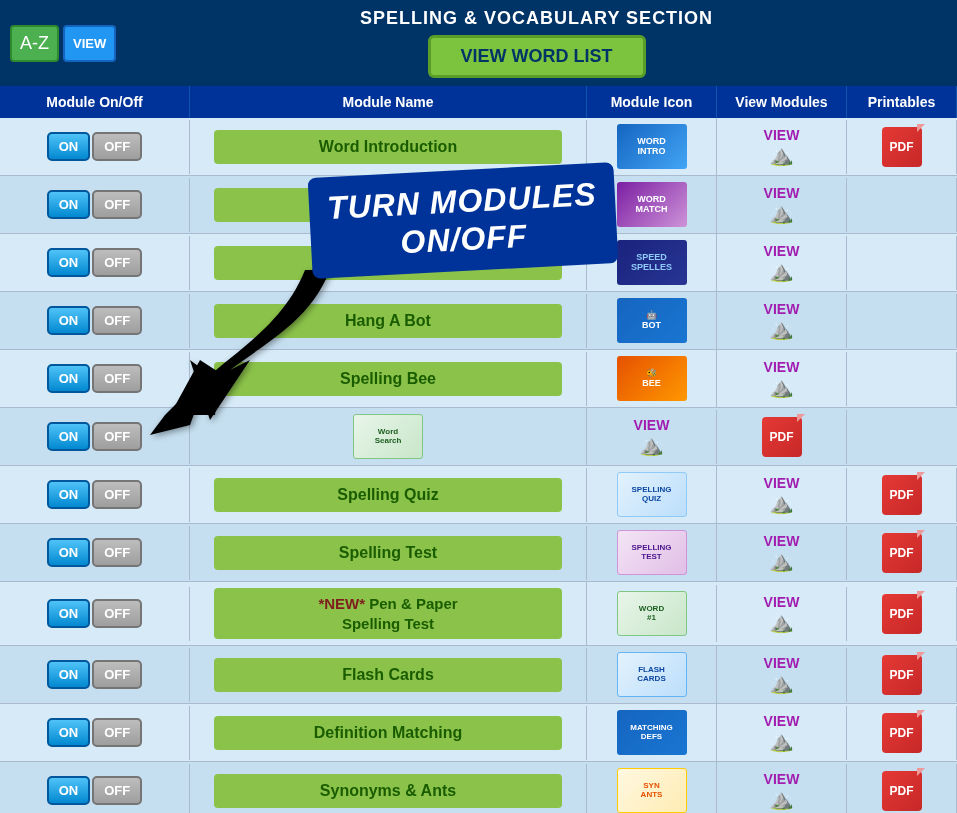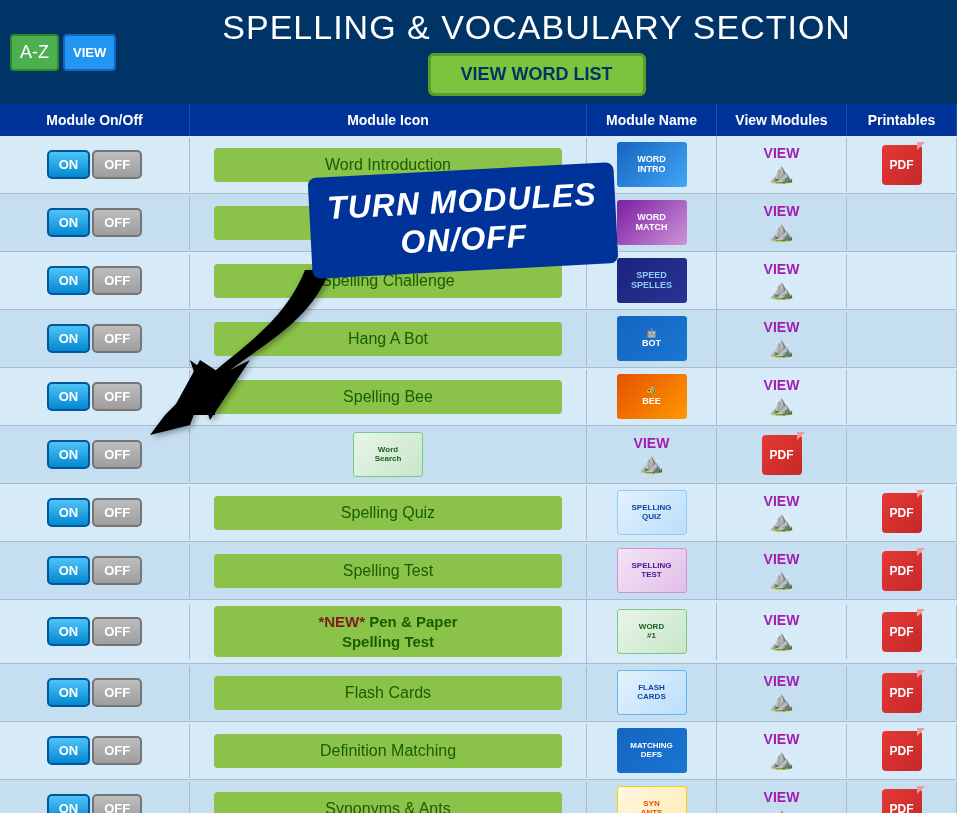--- a/index.html
+++ b/index.html
@@ -4,40 +4,40 @@
   <style>
     * { margin: 0; padding: 0; box-sizing: border-box; }
     body { font-family: Arial, sans-serif; background: #cce0f5; width: 957px; overflow-x: hidden; }
 
     
     .header { background: #003366; display: flex; align-items: center; padding: 8px 10px; gap: 10px; }
     .header-logo { display: flex; gap: 4px; }
     .logo-az { background: #4CAF50; color: white; font-weight: normal; font-size: 18px; padding: 6px 8px; border-radius: 4px; border: 2px solid #2d8a2d; display: flex; align-items: center; }
     .logo-dict { background: #2196F3; color: white; font-weight: bold; font-size: 13px; padding: 6px 8px; border-radius: 4px; border: 2px solid #1565C0; display: flex; align-items: center; }
     .header-center { flex: 1; text-align: center; }
-    .header-title { color: white; font-size: 34px; font-weight: normal; letter-spacing: 1px; margin-bottom: 6px; }
+    .header-title { color: white; font-size: 18px; font-weight: bold; letter-spacing: 1px; margin-bottom: 6px; }
     .view-word-btn { background: #7dc43e; color: #003366; font-size: 18px; font-weight: bold; padding: 8px 30px; border: 3px solid #5a9e2a; border-radius: 6px; cursor: pointer; display: inline-block; }
 
     
     .table-header { display: grid; grid-template-columns: 190px 1fr 130px 130px 110px; background: #003399; color: white; font-weight: bold; font-size: 14px; }
     .th { padding: 8px 5px; text-align: center; border-right: 1px solid #1155aa; }
 
     
     .table-body { }
     .row { display: grid; grid-template-columns: 190px 1fr 130px 130px 110px; border-bottom: 1px solid #aabbd0; align-items: center; background: #d6eaf8; }
     .row:nth-child(even) { background: #c5dff0; }
     .cell { padding: 6px 5px; text-align: center; border-right: 1px solid #aabbd0; display: flex; align-items: center; justify-content: center; min-height: 54px; }
 
     
     .toggle { display: flex; gap: 2px; }
     .btn-on { background: linear-gradient(to bottom, #4fc3f7, #0288d1); color: white; font-weight: bold; font-size: 13px; padding: 5px 10px; border: 2px solid #01579b; border-radius: 5px; cursor: pointer; }
     .btn-off { background: linear-gradient(to bottom, #bdbdbd, #9e9e9e); color: white; font-weight: bold; font-size: 13px; padding: 5px 10px; border: 2px solid #757575; border-radius: 5px; cursor: pointer; }
 
     
-    .module-name { background: #8bc34a; color: #1a5c00; font-weight: normal; font-size: 16px; padding: 8px 10px; border-radius: 4px; width: 90%; text-align: center; }
+    .module-name { background: #8bc34a; color: #1a5c00; font-weight: bold; font-size: 16px; padding: 8px 10px; border-radius: 4px; width: 90%; text-align: center; }
     .module-name-new { background: #8bc34a; color: #1a5c00; font-weight: bold; font-size: 15px; padding: 6px 10px; border-radius: 4px; width: 90%; text-align: center; line-height: 1.3; }
     .new-text { color: #7f1d1d; }
 
     
     .module-icon { width: 70px; height: 45px; border-radius: 3px; display: flex; align-items: center; justify-content: center; font-size: 9px; font-weight: bold; text-align: center; line-height: 1.1; overflow: hidden; }
     .icon-word-intro { background: linear-gradient(135deg, #1565C0, #42A5F5); color: white; }
     .icon-word-match { background: linear-gradient(135deg, #7B1FA2, #CE93D8); color: white; }
     .icon-speed { background: linear-gradient(135deg, #1a237e, #283593); color: #90CAF9; }
     .icon-hangbot { background: linear-gradient(135deg, #1565C0, #1976D2); color: white; }
     .icon-spelling-bee { background: linear-gradient(135deg, #e65100, #FF9800); color: white; }
@@ -72,22 +72,22 @@
       <div class="logo-dict">VIEW</div>
     </div>
     <div class="header-center">
       <div class="header-title">SPELLING &amp; VOCABULARY SECTION</div>
       <div class="view-word-btn">VIEW WORD LIST</div>
     </div>
   </div>
 
   <div class="table-header">
     <div class="th">Module On/Off</div>
+    <div class="th">Module Name</div>
     <div class="th">Module Icon</div>
-    <div class="th">Module Name</div>
     <div class="th">View Modules</div>
     <div class="th">Printables</div>
   </div>
 
   <div class="table-body">
 
     <div class="row">
       <div class="cell">
         <div class="toggle">
           <button class="btn-on">ON</button>

